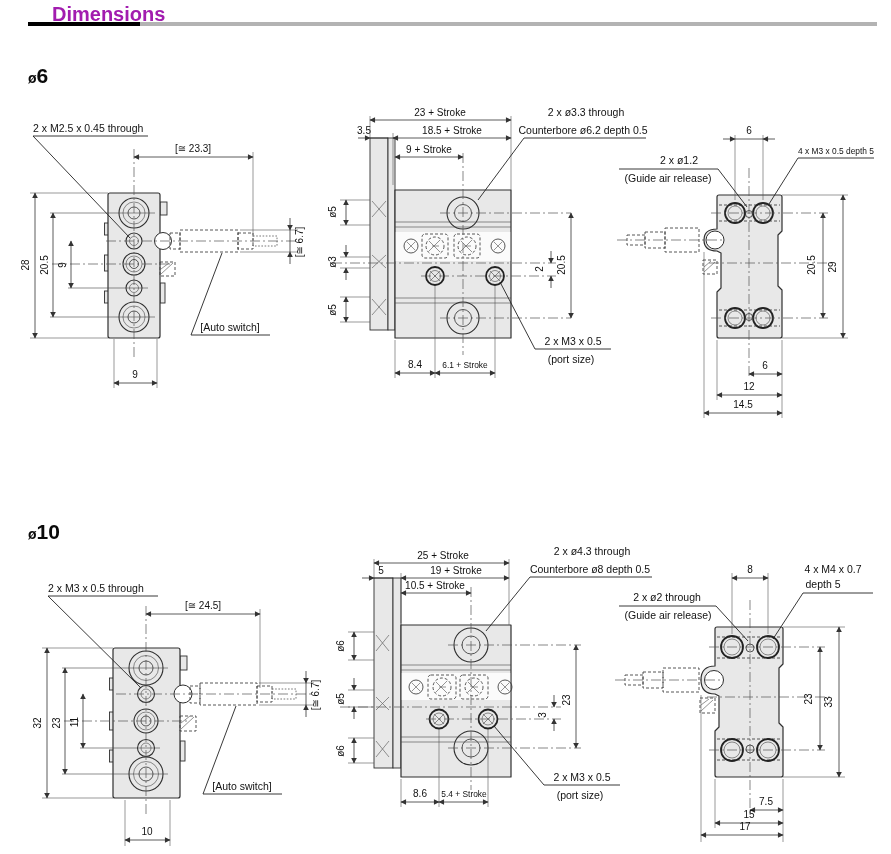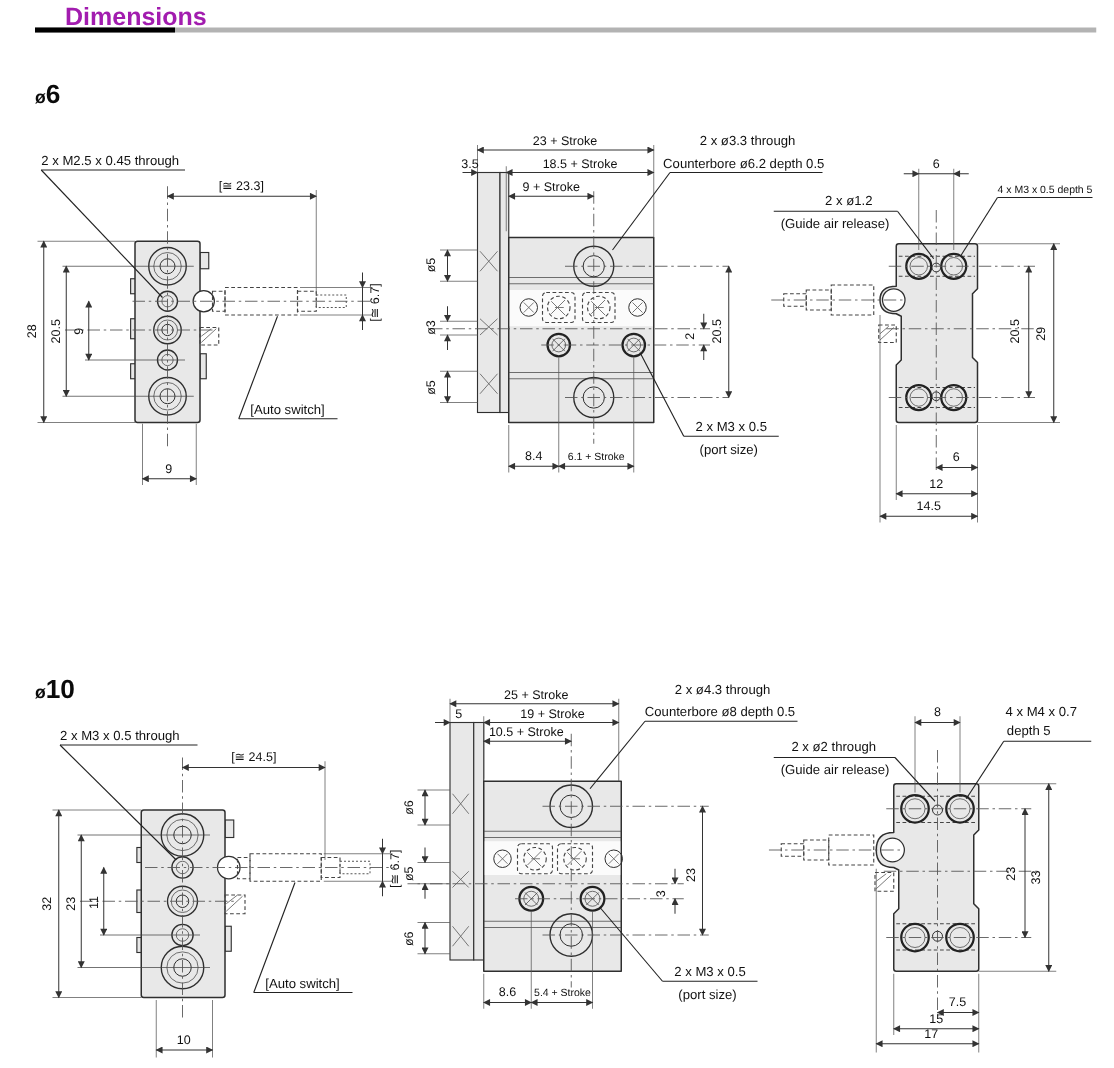--- a/index.html
+++ b/index.html
@@ -121,21 +121,21 @@
     <text x="185" y="47" class="t10 mid">[≅ 23.3]</text>
     <text x="21" y="160" class="t10 mid" transform="rotate(-90 21 160)">28</text>
     <text x="40" y="160" class="t10 mid" transform="rotate(-90 40 160)">20.5</text>
     <text x="58" y="160" class="t10 mid" transform="rotate(-90 58 160)">9</text>
     <text x="127" y="273" class="t10 mid">9</text>
     <text x="295" y="137" class="t10 mid" transform="rotate(-90 295 137)">[≅ 6.7]</text>
     <text x="222" y="226" class="t11 mid">[Auto switch]</text>
   </svg>
   </div>
 
-  <div class="view" style="left:340px;top:105px">
+  <div class="view" style="left:328px;top:105px">
   <svg width="330" height="295" viewBox="0 0 330 295">
     <g>
       <rect x="42" y="33" width="18" height="192" class="body2"></rect>
       <rect x="60" y="33" width="7" height="192" class="body2"></rect>
       <rect x="67" y="85" width="116" height="148" class="body"></rect>
       <rect x="67.8" y="127" width="114.4" height="29" fill="#fbfbfb"></rect>
       <line x1="67" y1="117" x2="183" y2="117" class="thin"></line>
           <line x1="67" y1="122" x2="183" y2="122" class="thin"></line>
       <line x1="67" y1="193" x2="183" y2="193" class="thin"></line>
           <line x1="67" y1="198" x2="183" y2="198" class="thin"></line>
@@ -290,21 +290,21 @@
     <text x="64" y="54" class="t11 mid">2 x ø1.2</text>
     <text x="53" y="72" class="t11 mid">(Guide air release)</text>
     <text x="200" y="155" class="t10 mid" transform="rotate(-90 200 155)">20.5</text>
     <text x="221" y="157" class="t10 mid" transform="rotate(-90 221 157)">29</text>
     <text x="150" y="259" class="t10 mid">6</text>
     <text x="134" y="280" class="t10 mid">12</text>
     <text x="128" y="298" class="t10 mid">14.5</text>
   </svg>
   </div>
 
-  <div class="sec-label" style="top:540px"><span class="osym">ø</span><span class="onum">10</span></div>
+  <div class="sec-label" style="top:520px"><span class="osym">ø</span><span class="onum">10</span></div>
 
   <div class="view" style="left:20px;top:576px">
   <svg width="315" height="290" viewBox="0 0 315 290">
     <g>
       <rect x="89.5" y="102" width="4" height="12" class="body2"></rect>
       <rect x="89.5" y="136" width="4" height="18" class="body2"></rect>
       <rect x="89.5" y="174" width="4" height="12" class="body2"></rect>
       <rect x="160" y="80" width="7" height="14" class="body2"></rect>
       <rect x="160" y="165" width="5" height="20" class="body2"></rect>
       <rect x="93" y="72" width="67" height="150" rx="2" class="body"></rect>
@@ -370,21 +370,21 @@
     <text x="183" y="33" class="t10 mid">[≅ 24.5]</text>
     <text x="21" y="147" class="t10 mid" transform="rotate(-90 21 147)">32</text>
     <text x="40" y="147" class="t10 mid" transform="rotate(-90 40 147)">23</text>
     <text x="58" y="146" class="t10 mid" transform="rotate(-90 58 146)">11</text>
     <text x="127" y="259" class="t10 mid">10</text>
     <text x="299" y="119" class="t10 mid" transform="rotate(-90 299 119)">[≅ 6.7]</text>
     <text x="222" y="214" class="t11 mid">[Auto switch]</text>
   </svg>
   </div>
 
-  <div class="view" style="left:322px;top:545px">
+  <div class="view" style="left:336px;top:545px">
   <svg width="330" height="305" viewBox="0 0 330 305">
     <g>
       <rect x="38" y="33" width="19" height="190" class="body2"></rect>
       <rect x="57" y="33" width="8" height="190" class="body2"></rect>
       <rect x="65" y="80" width="110" height="152" class="body"></rect>
       <rect x="65.8" y="128" width="108.4" height="27" fill="#fbfbfb"></rect>
       <line x1="65" y1="120" x2="175" y2="120" class="thin"></line>
           <line x1="65" y1="125" x2="175" y2="125" class="thin"></line>
       <line x1="65" y1="192" x2="175" y2="192" class="thin"></line>
           <line x1="65" y1="197" x2="175" y2="197" class="thin"></line>

